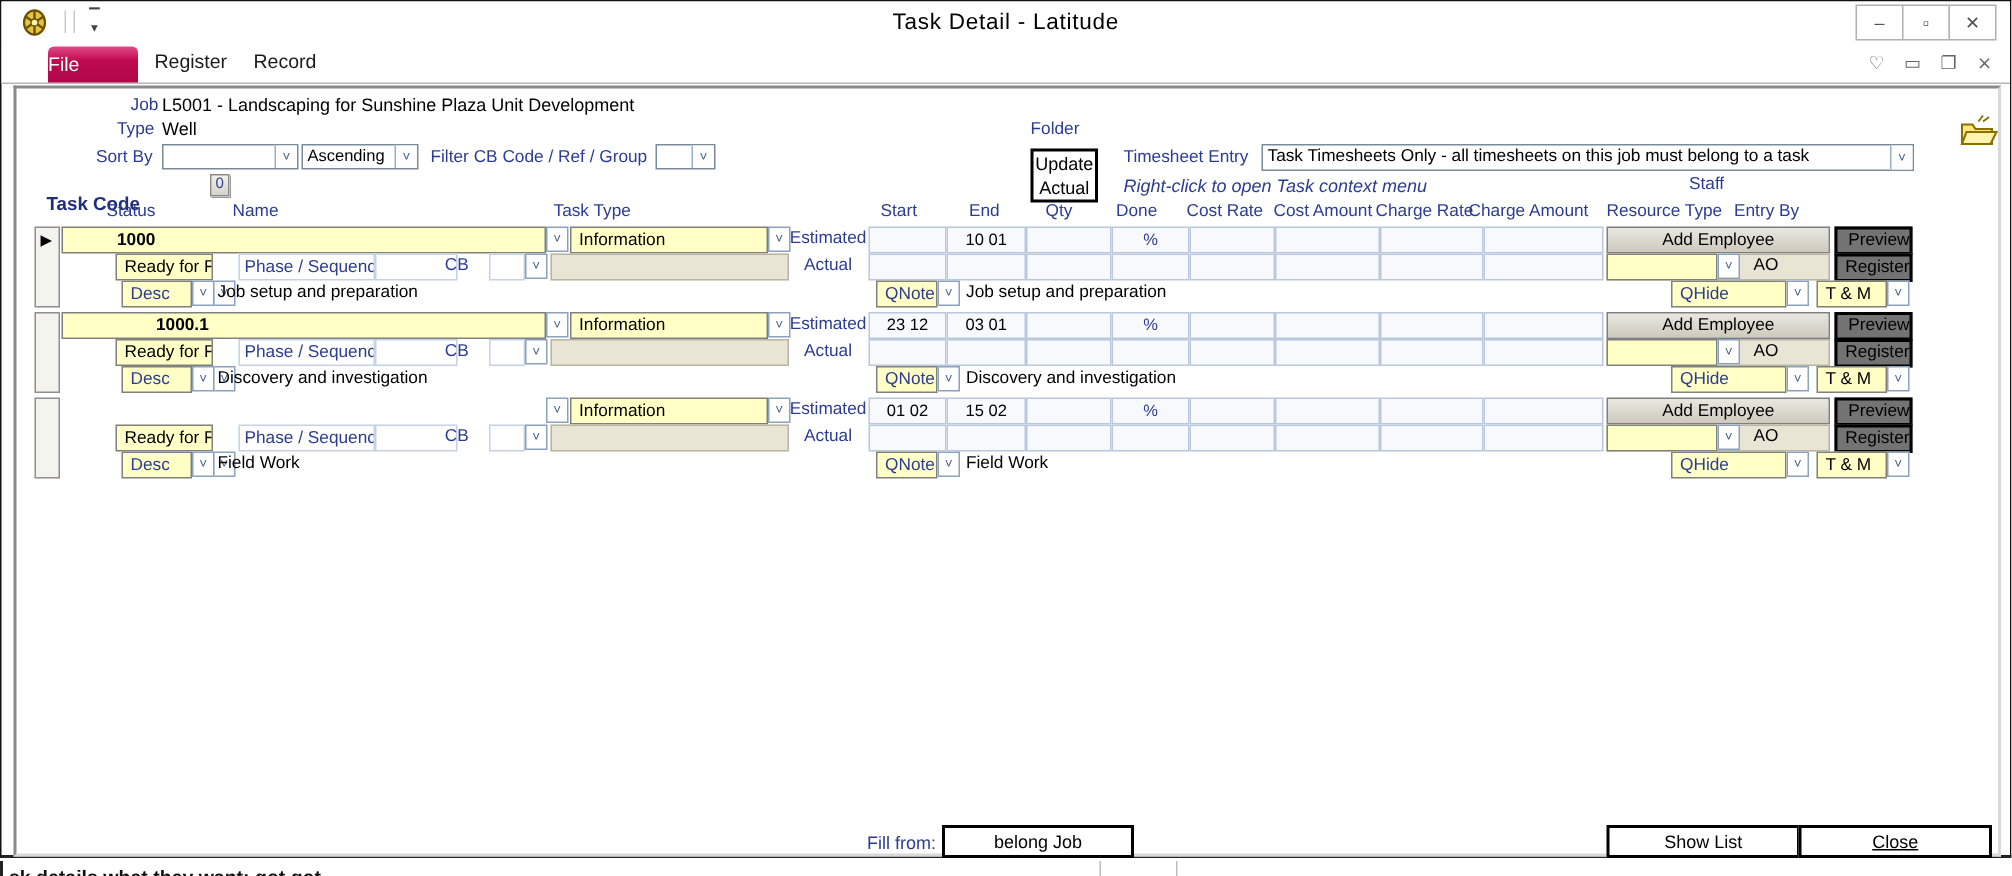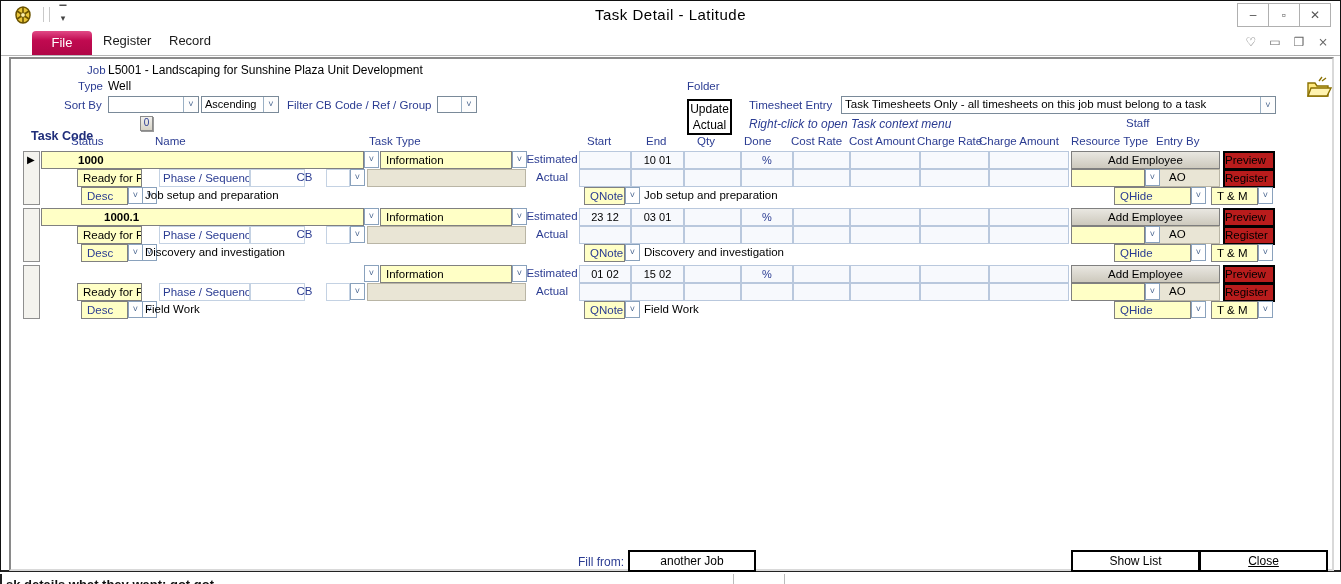--- a/index.html
+++ b/index.html
@@ -17,21 +17,21 @@
   .title-text { position:absolute; left:0; right:0; top:5px; text-align:center;
                 font-size:15px; color:#000; letter-spacing:.5px; }
   .winbtns { position:absolute; right:9px; top:2px; display:flex; }
   .winbtn { width:32px; height:24px; border:1px solid #b0b0b0; background:#fff;
             color:#555; font-size:12px; text-align:center; line-height:22px; margin-left:-1px; }
   
   .ribbon { position:absolute; left:0; top:28px; width:100%; height:27px; background:#fff;
             border-bottom:1px solid #b5b5b5; }
   .tab-file { position:absolute; left:31px; top:2px; width:60px; height:24px;
               background:linear-gradient(#e14a86,#c00a50 40%,#b00747); color:#fff;
-              border-radius:4px 4px 0 0; text-align:center; line-height:24px; font-size:13px; }
+              border-radius:4px 4px 0 0; text-align:left; line-height:24px; font-size:13px; }
   .tab-plain { position:absolute; top:4px; font-size:13px; color:#1a1a1a; }
   .rib-icons { position:absolute; right:10px; top:6px; display:flex; gap:10px;
                color:#666; font-size:12px; }
   .rib-icons span { width:14px; text-align:center; }
 
   
   #panel { position:absolute; left:8px; top:56px; width:1325px; height:514px; background:#fff;
            border:2px solid; border-color:#8a8a8a #d9d9d9 #d9d9d9 #8a8a8a; }
 
   .lbl { position:absolute; color:#2b3c92; font-size:11.5px; white-space:nowrap; }
@@ -65,22 +65,22 @@
   .ylbl { color:#2b3c92; }
   .cell { position:absolute; height:18px; background:#f7f9fd; border:1px solid #b9c8dd;
           font-size:11px; color:#000; text-align:center; line-height:16px; }
   .cell.navy { color:#2b3c92; }
   .whitefield { position:absolute; height:18px; background:#fff; border:1px solid #c4d2e3;
                 font-size:11.5px; color:#000; line-height:16px; padding-left:3px; white-space:nowrap; overflow:hidden;}
   .beige { position:absolute; height:18px; background:#e9e5d5; border:1px solid #b9b5a5; }
   .rlabel { position:absolute; height:18px; color:#2b3c92; font-size:11.5px; line-height:17px; text-align:center; }
   .gbtn { position:absolute; height:18px; background:linear-gradient(#e9e7e1,#cdc9bd);
           border:1px solid #7f7f7f; font-size:11.5px; color:#000; text-align:center; line-height:16px; }
-  .bbtn { position:absolute; height:19px; background:#b91c1c; border:2px solid #000; font-size:11.5px;
-          color:#000; text-align:left; line-height:15px; }
+  .bbtn { position:absolute; height:19px; background:#737373; border:2px solid #000; font-size:11.5px;
+          color:#000; text-align:right; line-height:15px; }
   .plain { position:absolute; height:18px; font-size:11.5px; color:#000; line-height:17px; white-space:nowrap; }
 
   
   .code    { left:18px;  width:323px;padding-left:36px; }  .code-ch { left:341px; top:0; }
   .ttype   { left:357px; width:132px; }  .ttype-ch{ left:489px; top:0; }
   .est-l   { left:503px; width:52px;  top:0px; }
   .c-start { left:556px; width:52px; }
   .c-end   { left:608px; width:53px; }
   .c-qty   { left:661px; width:57px; }
   .c-done  { left:718px; width:52px; }
@@ -376,21 +376,21 @@
         <div class="chevbox qnote-ch" style="top:0">˅</div>
         <div class="plain qnotetxt" style="top:0">Field Work</div>
         <div class="yfield qhidef ylbl" style="top:0">QHide</div>
         <div class="chevbox qhide-ch" style="top:0">˅</div>
         <div class="yfield tmf" style="top:0">T &amp; M</div>
         <div class="chevbox tm-ch" style="top:0">˅</div>
       </div>
     </div>
 
     <div class="lbl" style="left:567px; top:496px; font-size:12px">Fill from:</div>
-    <div class="btn-blk" style="left:617px; top:491px; width:128px; height:22px; line-height:19px">another Job</div>
+    <div class="btn-blk" style="left:617px; top:491px; width:128px; height:22px; line-height:19px">belong Job</div>
     <div class="btn-blk" style="left:1060px; top:491px; width:129px; height:22px; line-height:19px">Show List</div>
     <div class="btn-blk" style="left:1188px; top:491px; width:129px; height:22px; line-height:19px; text-decoration:underline">Close</div>
   </div>
 </div>
 
 <div id="bgstrip">
   <span>sk details what they want: got got</span>
   <div class="vline" style="left:731px"></div>
   <div class="vline" style="left:782px"></div>
 </div>

